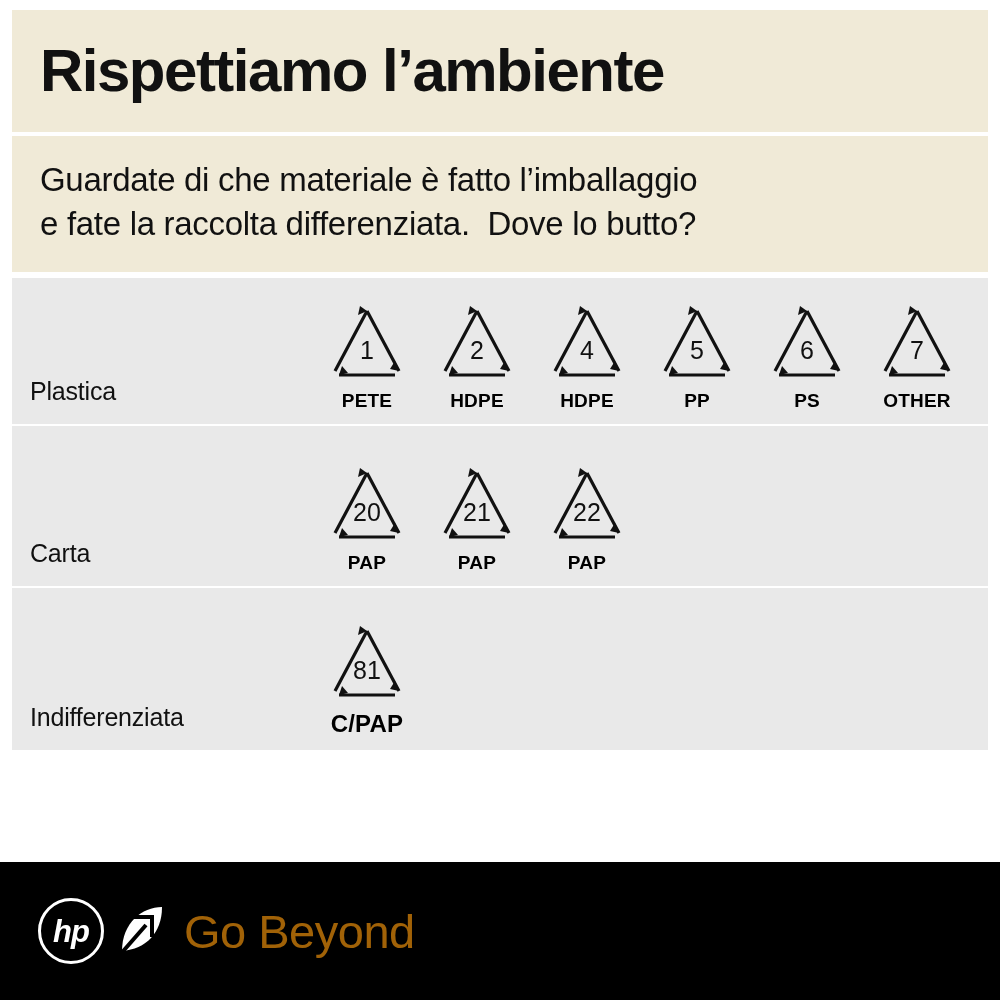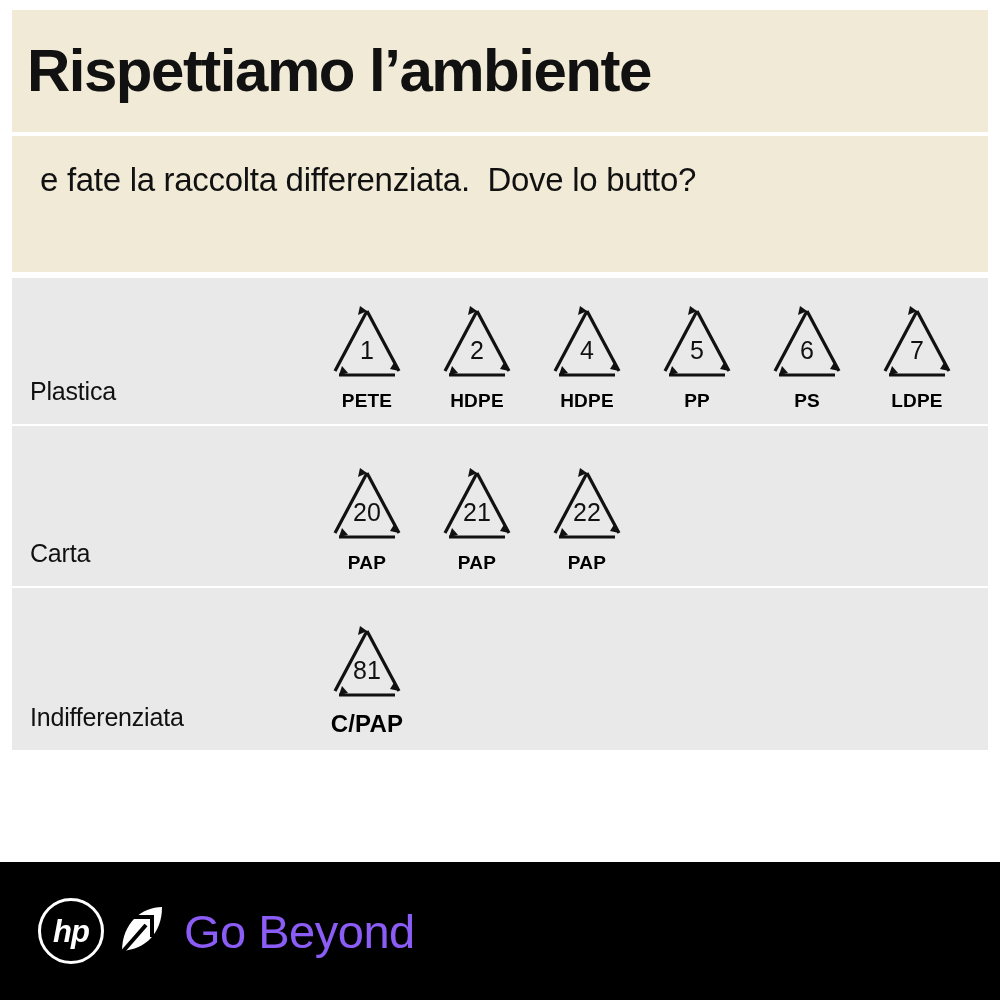--- a/index.html
+++ b/index.html
@@ -25,21 +25,21 @@
   
   .header-band {
     position: absolute;
     left: 12px;
     top: 10px;
     width: 976px;
     height: 122px;
     background: #f0ead7;
     display: flex;
     align-items: center;
-    padding-left: 15px;
+    padding-left: 28px;
     box-sizing: border-box;
   }
   .header-title {
     font-size: 60px;
     font-weight: 700;
     letter-spacing: -1.5px;
     color: #111111;
     line-height: 1;
   }
 
@@ -164,36 +164,37 @@
     font-weight: 700;
     letter-spacing: -1px;
     line-height: 1;
   }
   .leaf-mark {
     width: 50px;
     height: 56px;
     margin-right: 18px;
   }
   .brand-text {
-    color: #8b5cf6;
+    color: #a16207;
     font-size: 47px;
     font-weight: 400;
     letter-spacing: -0.5px;
   }
 </style>
 </head>
 <body>
 
 <div class="page">
 
   <div class="header-band">
     <div class="header-title">Rispettiamo l’ambiente</div>
   </div>
 
   <div class="sub-band">
+    <div class="sub-line">Guardate di che materiale è fatto l’imballaggio</div>
     <div class="sub-line">e fate la raccolta differenziata.  Dove lo butto?</div>
   </div>
 
   <div class="rows">
 
     <div class="row row-plastica">
       <div class="row-label">Plastica</div>
       <div class="symbols">
 
         <div class="sym">
@@ -264,21 +265,21 @@
         <div class="sym">
           <svg width="100" height="86" viewBox="0 0 100 86">
             <path d="M50 10 L18 70" fill="none" stroke="#111" stroke-width="3.2"></path>
             <path d="M50 10 L82 70" fill="none" stroke="#111" stroke-width="3.2"></path>
             <path d="M22 74 L78 74" fill="none" stroke="#111" stroke-width="3.2"></path>
             <path d="M50 10 l-9 4 l2 -9 z" fill="#111"></path>
             <path d="M22 74 l3 -9 l6 7 z" fill="#111"></path>
             <path d="M82 70 l-9 -2 l5 -8 z" fill="#111"></path>
             <text x="50" y="58" text-anchor="middle" font-family="'Liberation Sans', sans-serif" font-size="25" fill="#111">7</text>
           </svg>
-          <div class="sym-code">LDPE</div>
+          <div class="sym-code">OTHER</div>
         </div>
 
       </div>
     </div>
 
     <div class="row row-carta">
       <div class="row-label">Carta</div>
       <div class="symbols">
 
         <div class="sym">

